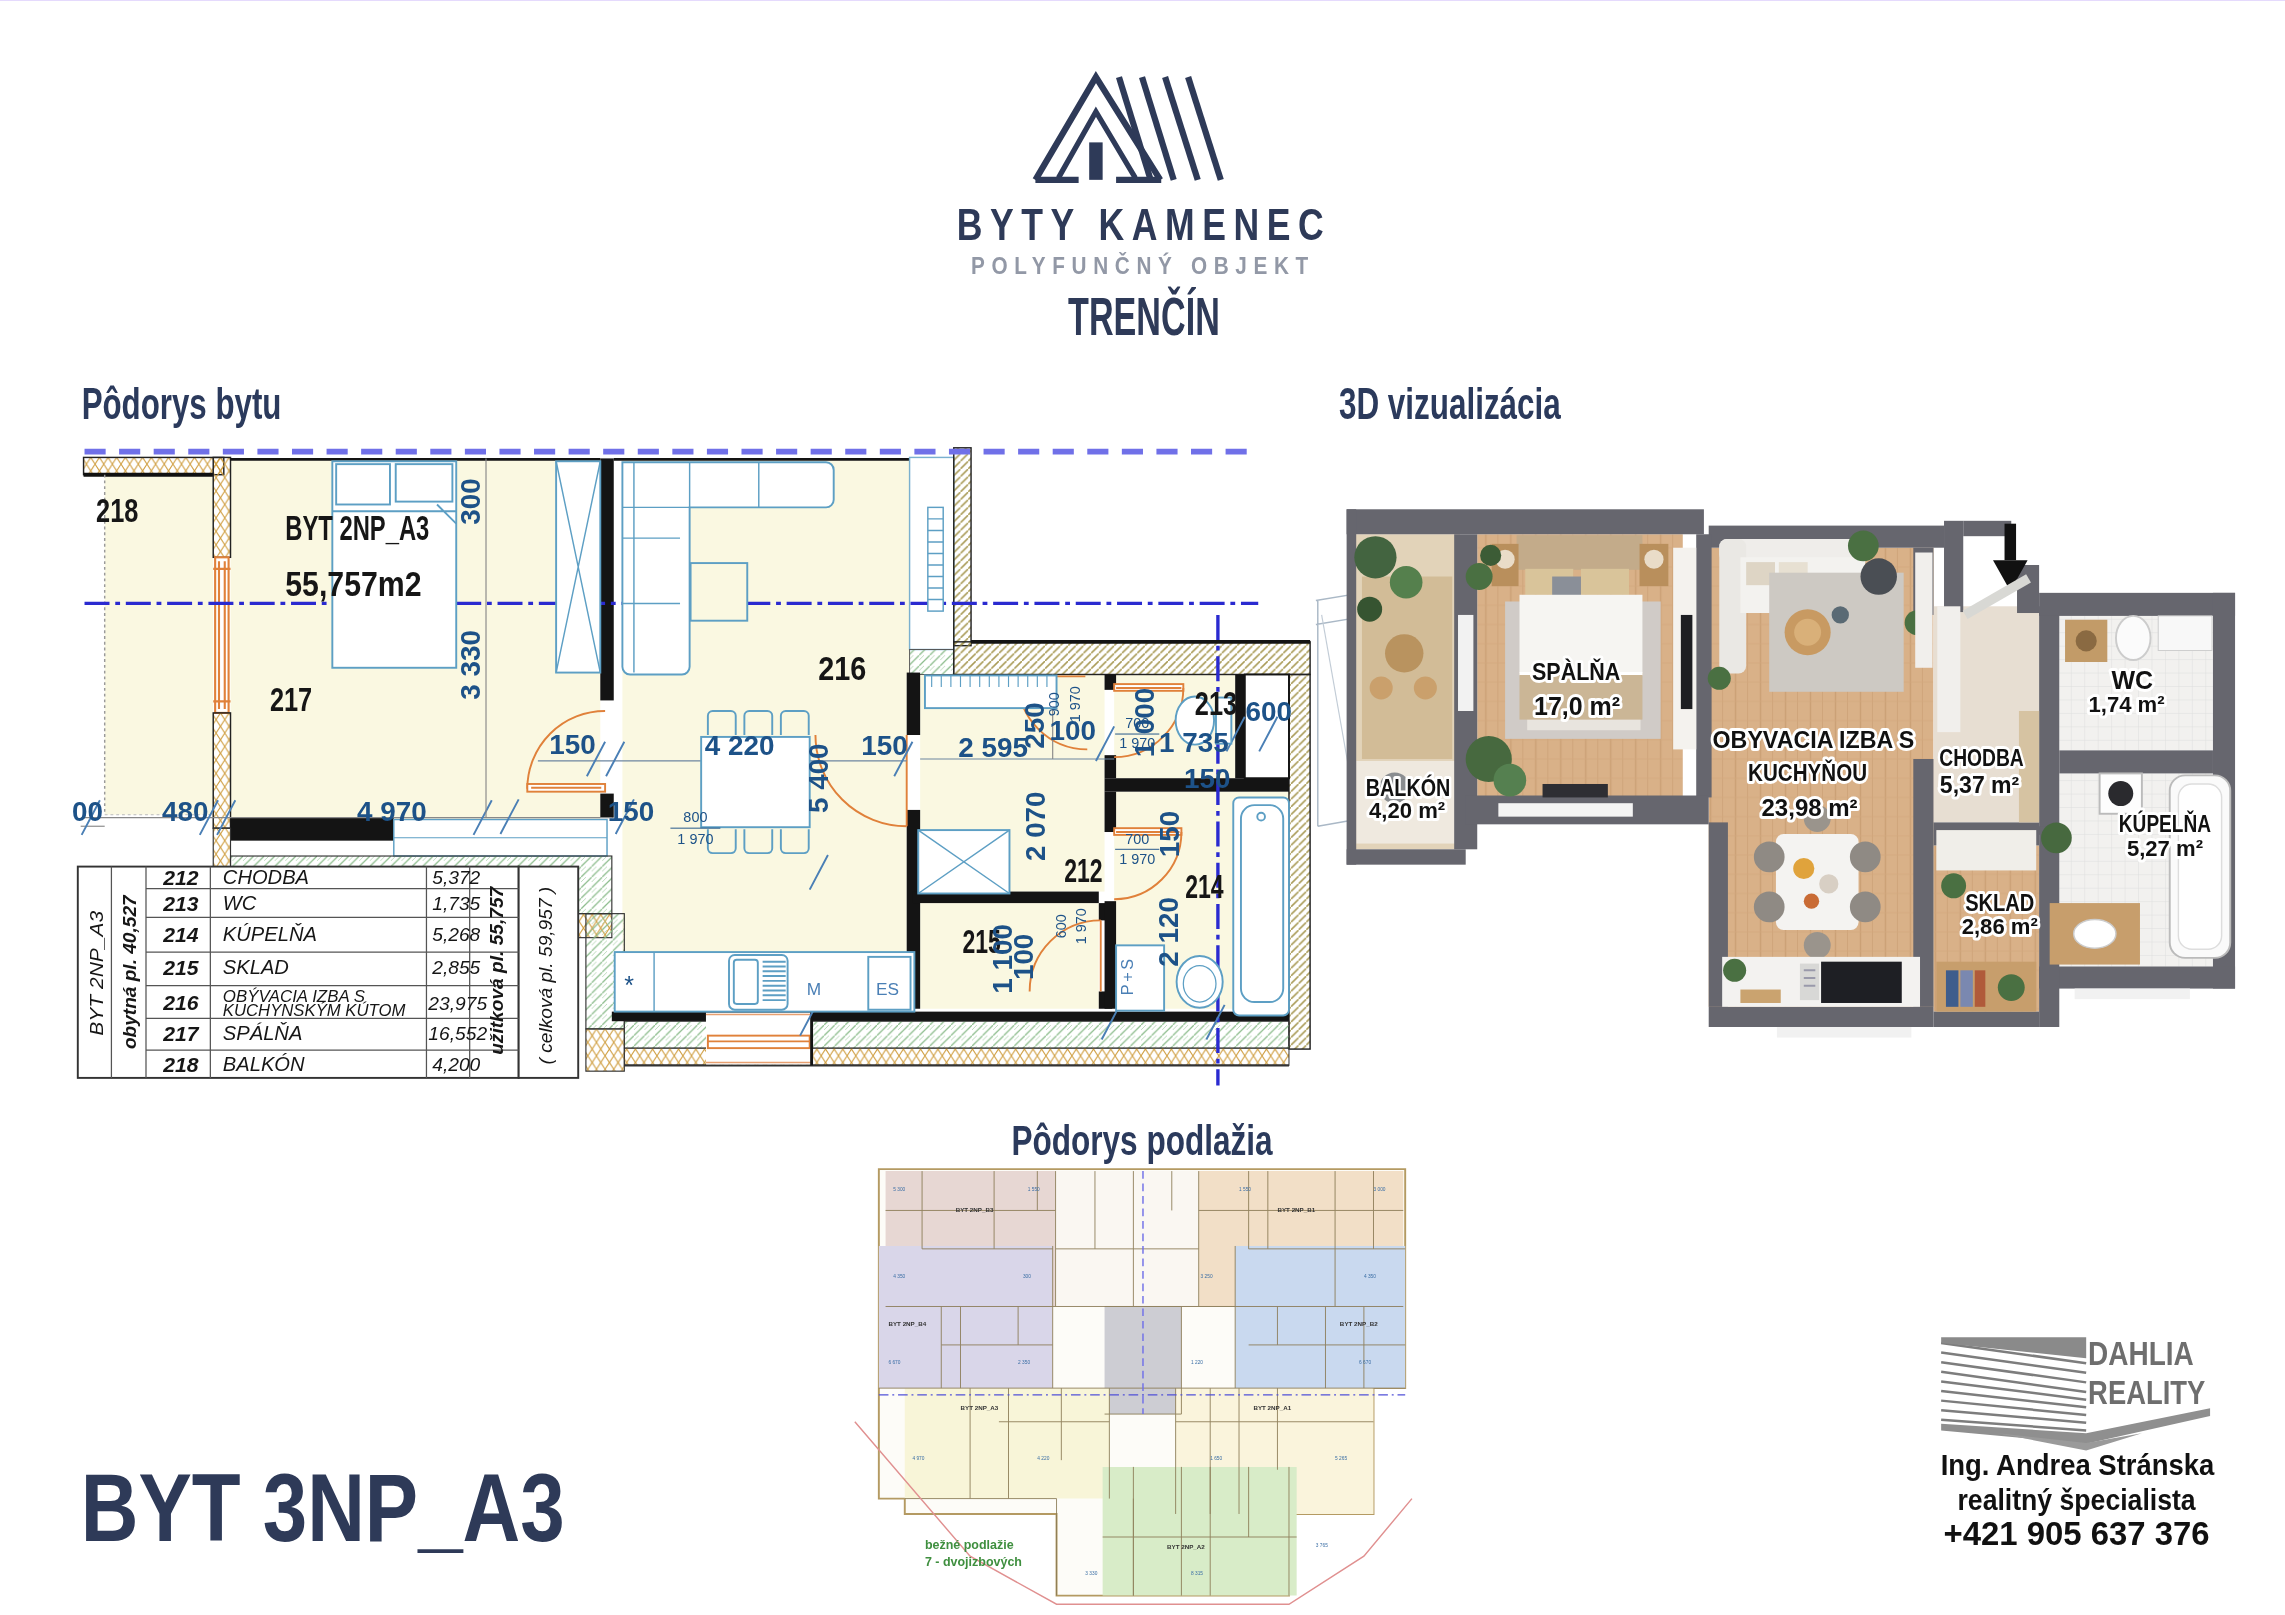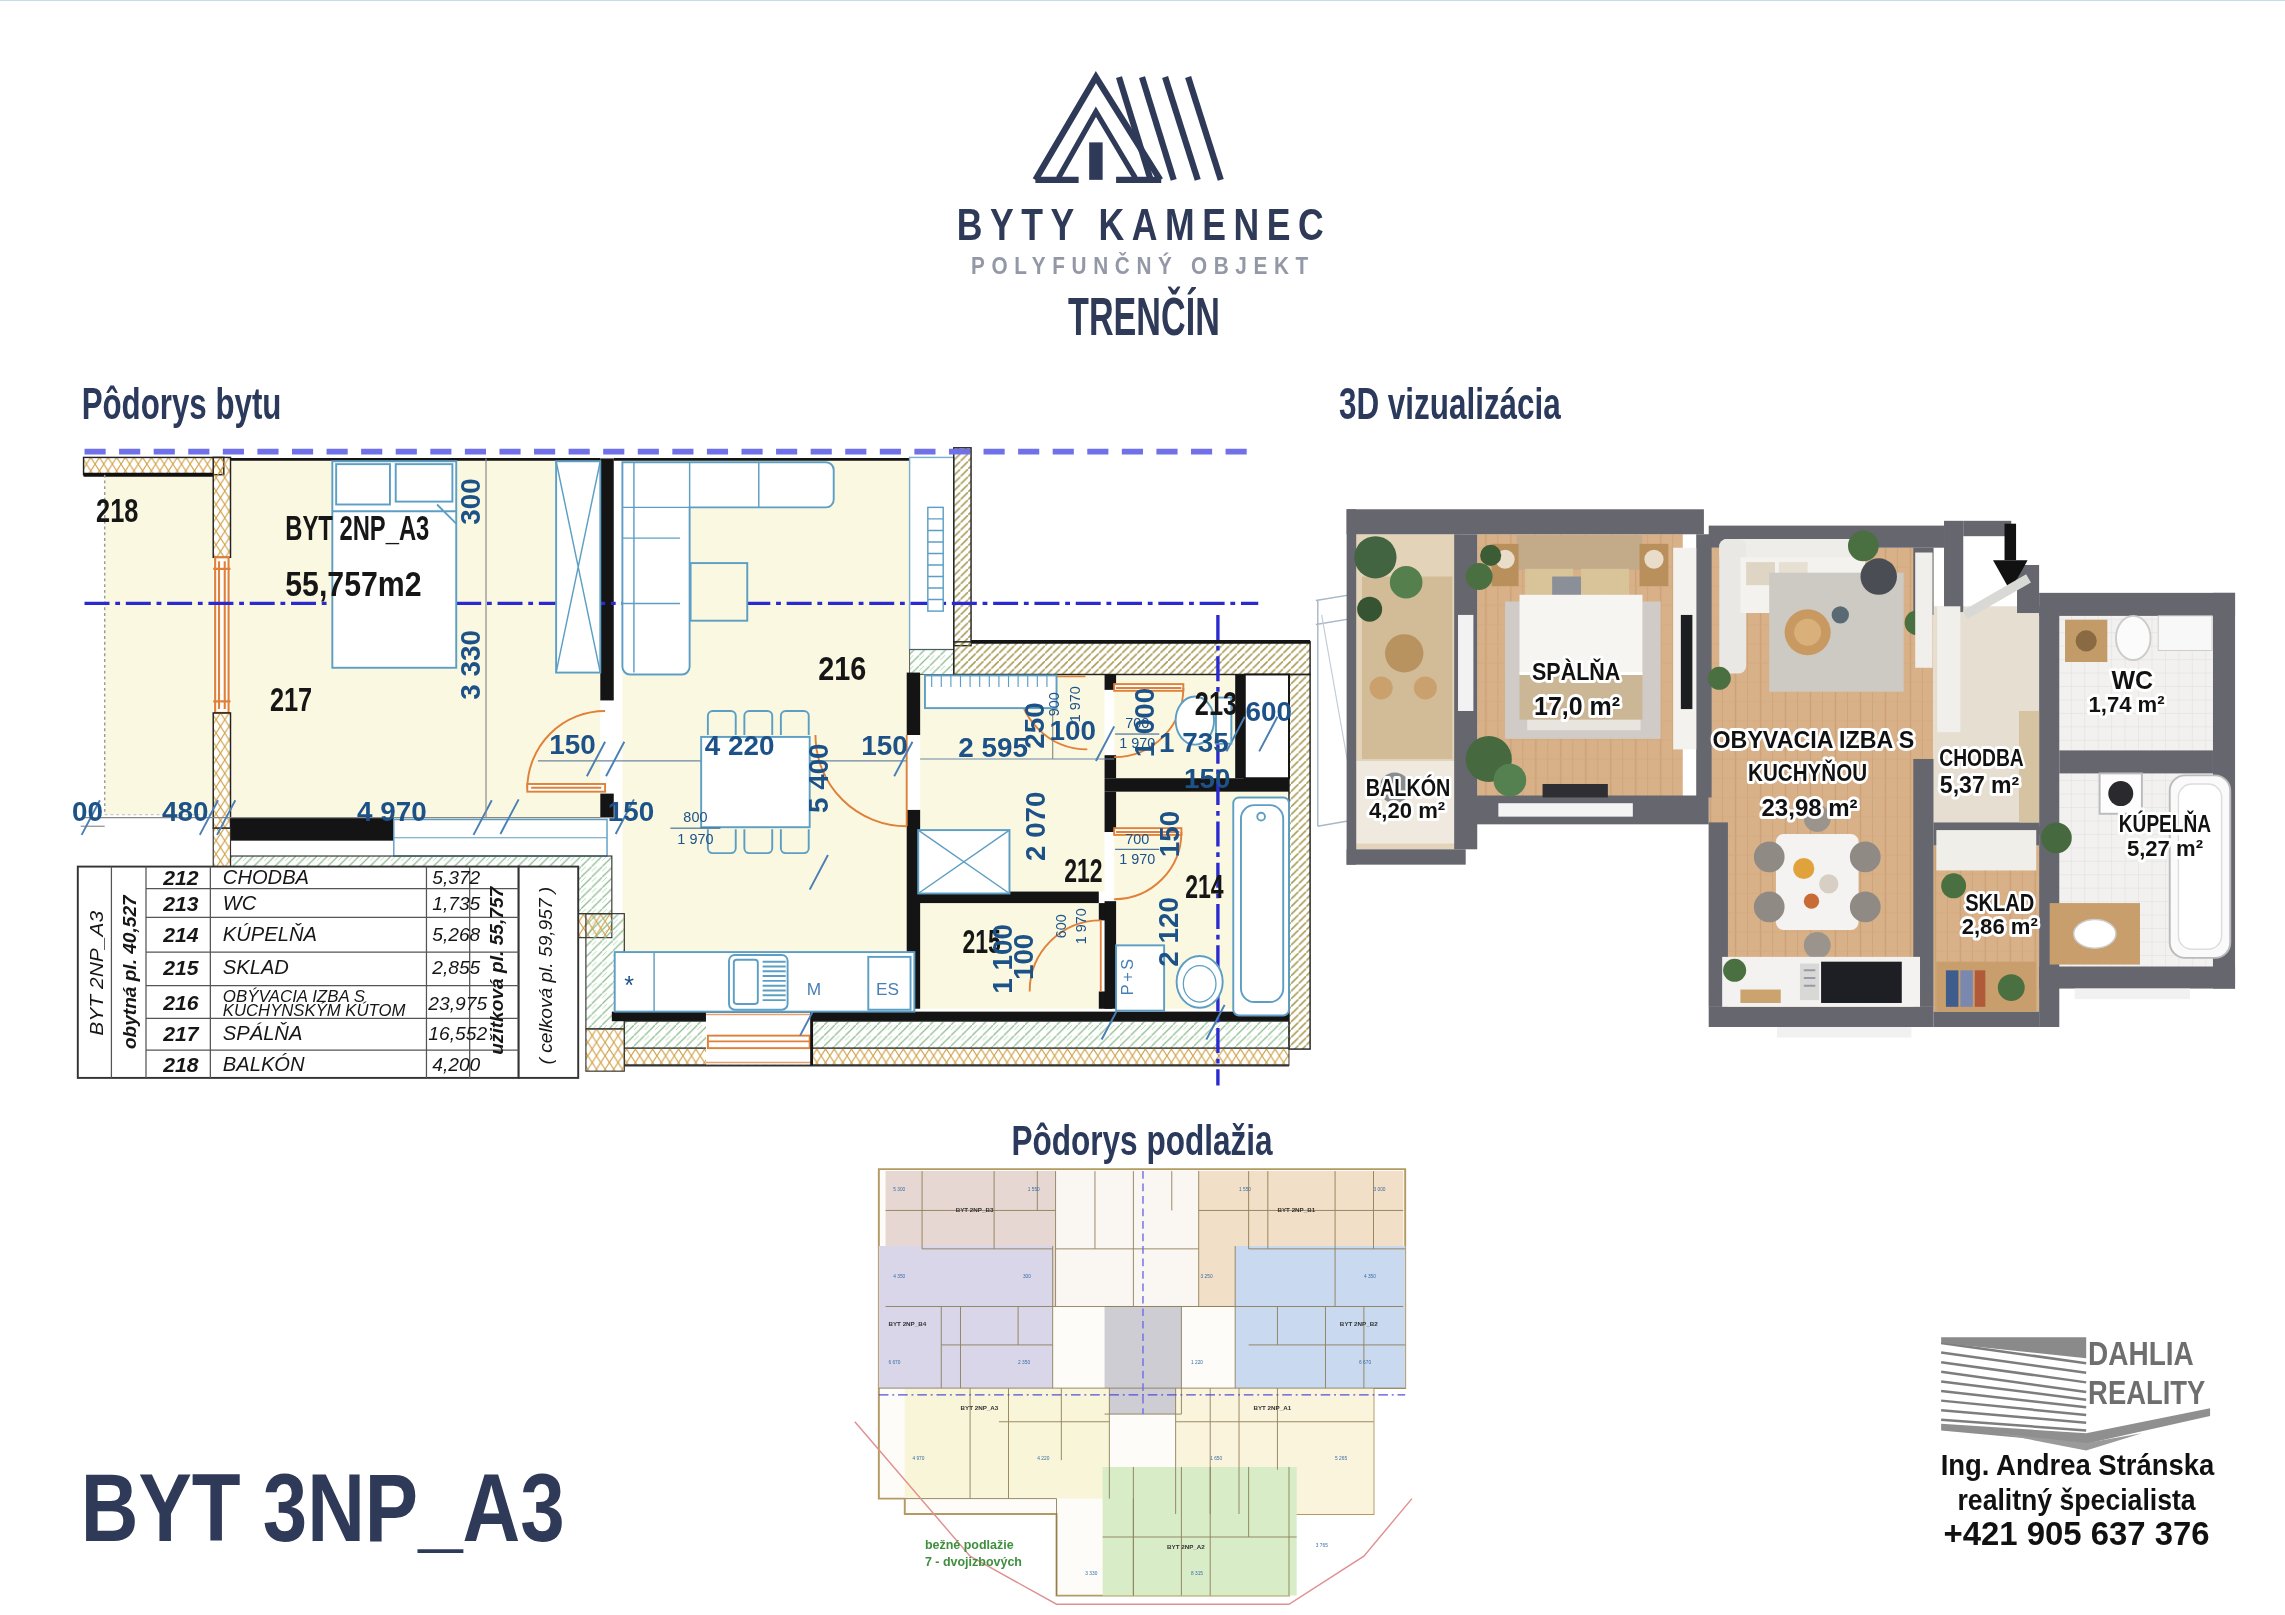--- a/index.html
+++ b/index.html
@@ -1,16 +1,16 @@
 <!DOCTYPE html>
 <html><head>
 <meta charset="utf-8">
 <style>
 html,body{margin:0;padding:0;background:#fff;}
-#page{position:relative;width:2285px;height:1616px;background:#0369a1;overflow:hidden;font-family:"Liberation Sans",sans-serif;}
+#page{position:relative;width:2285px;height:1616px;background:#8b5cf6;overflow:hidden;font-family:"Liberation Sans",sans-serif;}
 svg{position:absolute;left:0;top:0;}
 </style>
 </head>
 <body>
 <div id="page">
 <svg width="2285" height="1616" viewBox="0 0 2379 1682">
 <defs>
 <pattern id="mesh" width="9" height="14" patternUnits="userSpaceOnUse">
 <path d="M0,7 L4.5,0 L9,7 L4.5,14 Z" fill="none" stroke="#cf9d3f" stroke-width="1.2"></path>
 </pattern>

